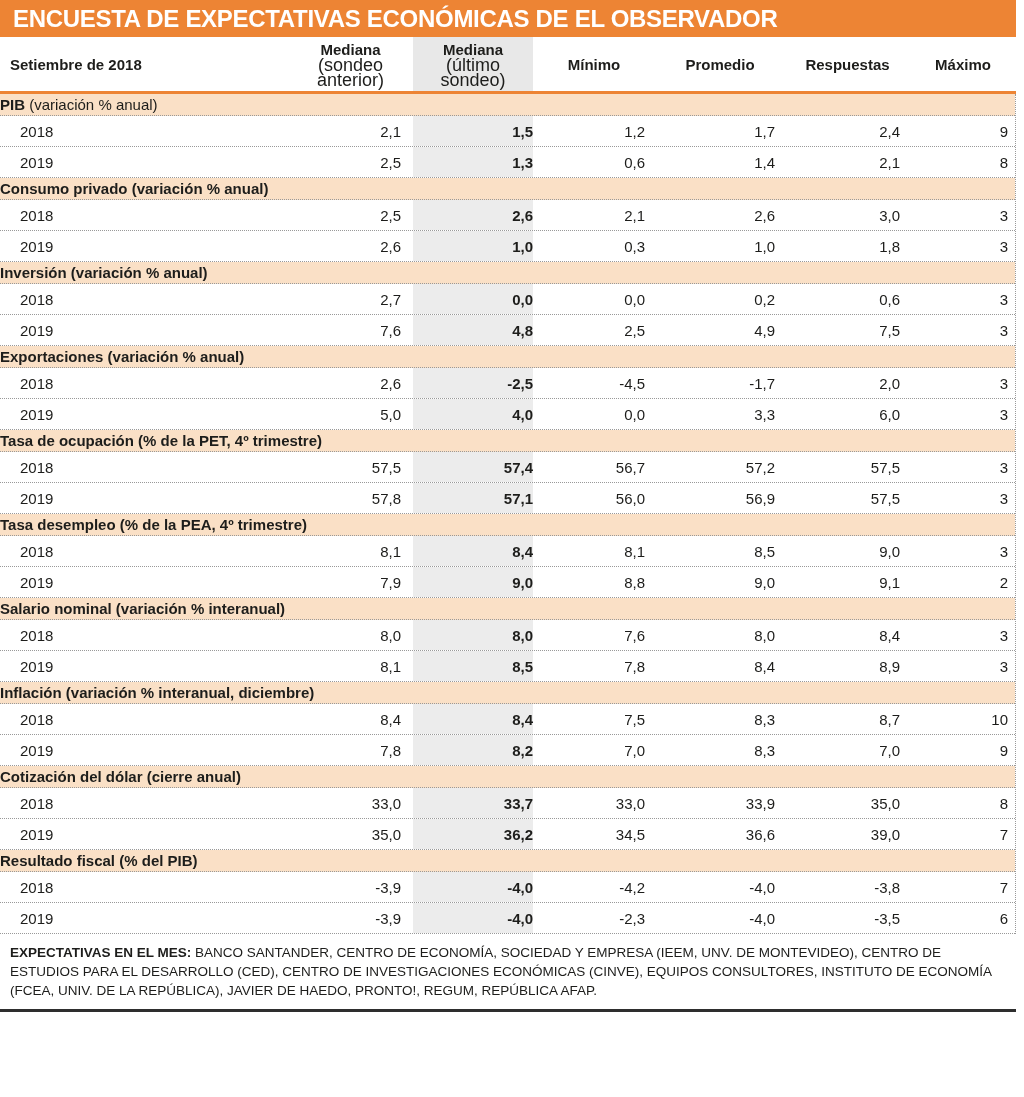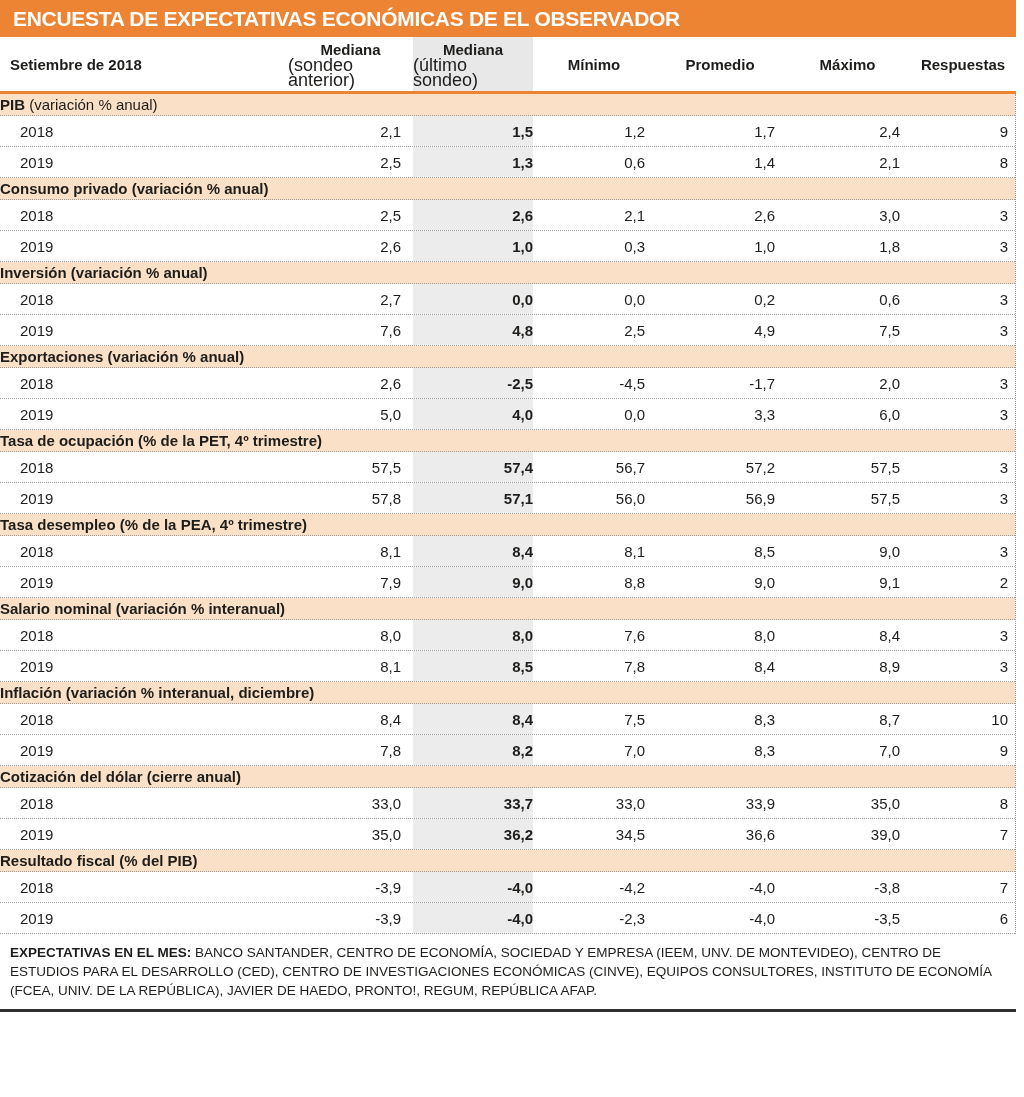--- a/index.html
+++ b/index.html
@@ -12,36 +12,36 @@
   .page{width:1024px;position:relative;}
 
   
   .title-bar{
     width:1016px;height:37px;
     background:var(--orange,#ED8434);
     display:flex;align-items:center;
     box-sizing:border-box;padding-left:13px;
   }
   .title-bar span{
-    color:#ffffff;font-size:21px;font-weight:800;
+    color:#ffffff;font-size:24px;font-weight:800;
     letter-spacing:-0.3px;white-space:nowrap;
   }
 
   
   .grid-cols{
     display:grid;
     grid-template-columns:288px 125px 120px 122px 130px 125px 106px;
   }
   .col-header{
     width:1016px;height:54px;
     box-sizing:border-box;
   }
   .ch{
     display:flex;flex-direction:column;justify-content:center;align-items:center;
-    text-align:left;box-sizing:border-box;
+    text-align:center;box-sizing:border-box;
   }
   .ch.c1{align-items:flex-start;padding-left:10px;text-align:left;}
   .ch-main{font-size:15px;font-weight:700;line-height:17px;}
   .ch-sub{font-size:18px;font-weight:400;line-height:15px;}
   .hl-head{background:var(--hl-head,#E8E8E8);}
 
   .orange-rule{width:1016px;height:3px;background:var(--orange,#ED8434);}
 
   
   .table-body{
@@ -108,25 +108,25 @@
     <div class="ch c3 hl-head">
       <span class="ch-main">Mediana</span>
       <span class="ch-sub">(último sondeo)</span>
     </div>
     <div class="ch c4">
       <span class="ch-main">Mínimo</span>
     </div>
     <div class="ch c5">
       <span class="ch-main">Promedio</span>
     </div>
+    <div class="ch c7">
+      <span class="ch-main">Respuestas</span>
+    </div>
     <div class="ch c6">
       <span class="ch-main">Máximo</span>
-    </div>
-    <div class="ch c7">
-      <span class="ch-main">Respuestas</span>
     </div>
   </div>
 
   <div class="orange-rule"></div>
 
   <div class="table-body">
       <div class="section-row">
         <span class="sec-name">PIB</span>
         <span class="sec-detail"> (variación % anual)</span>
       </div>

